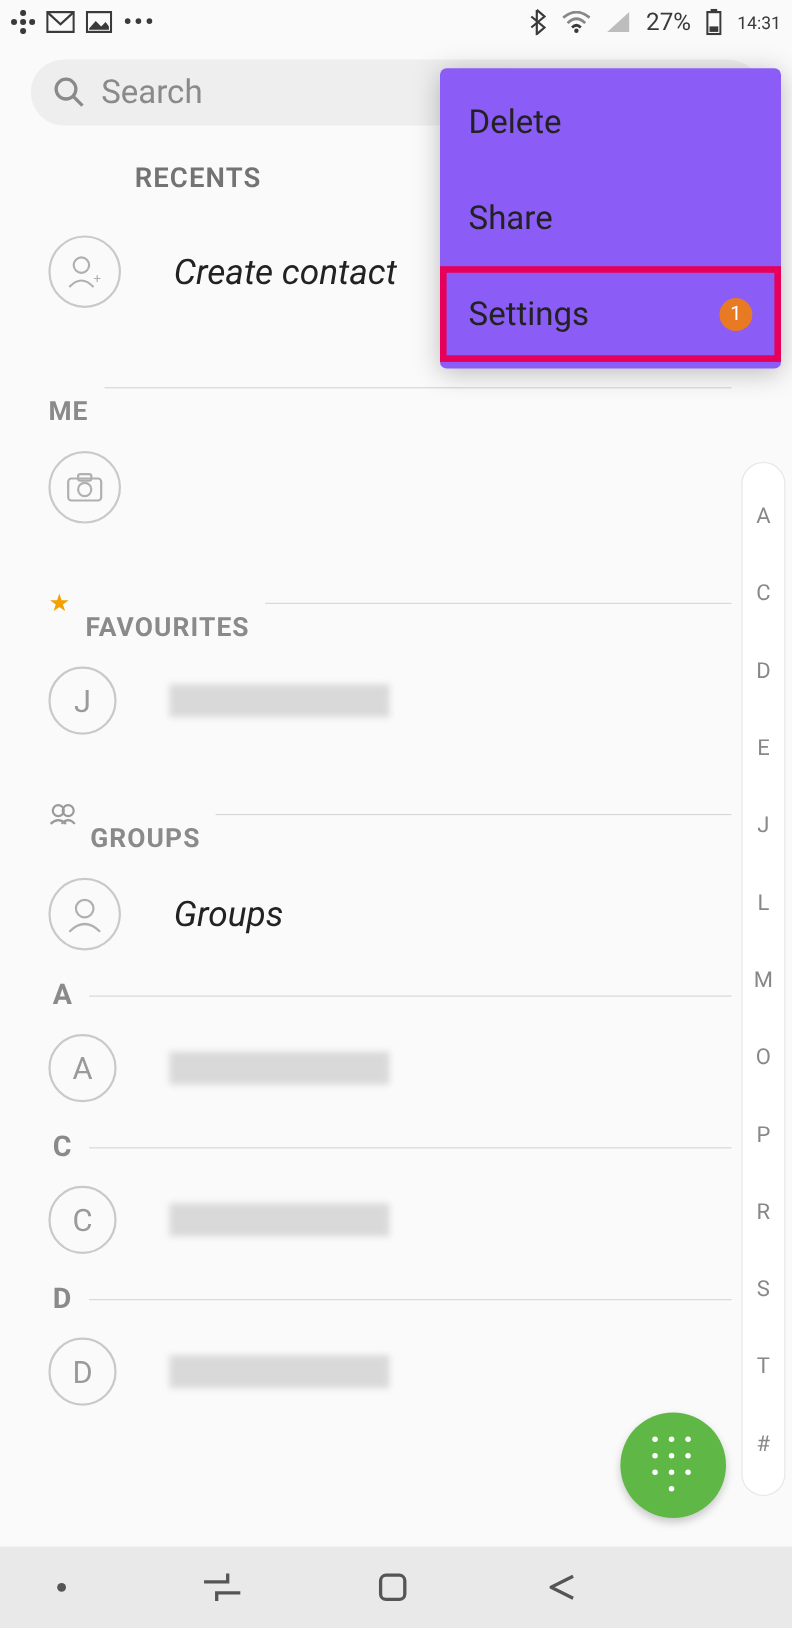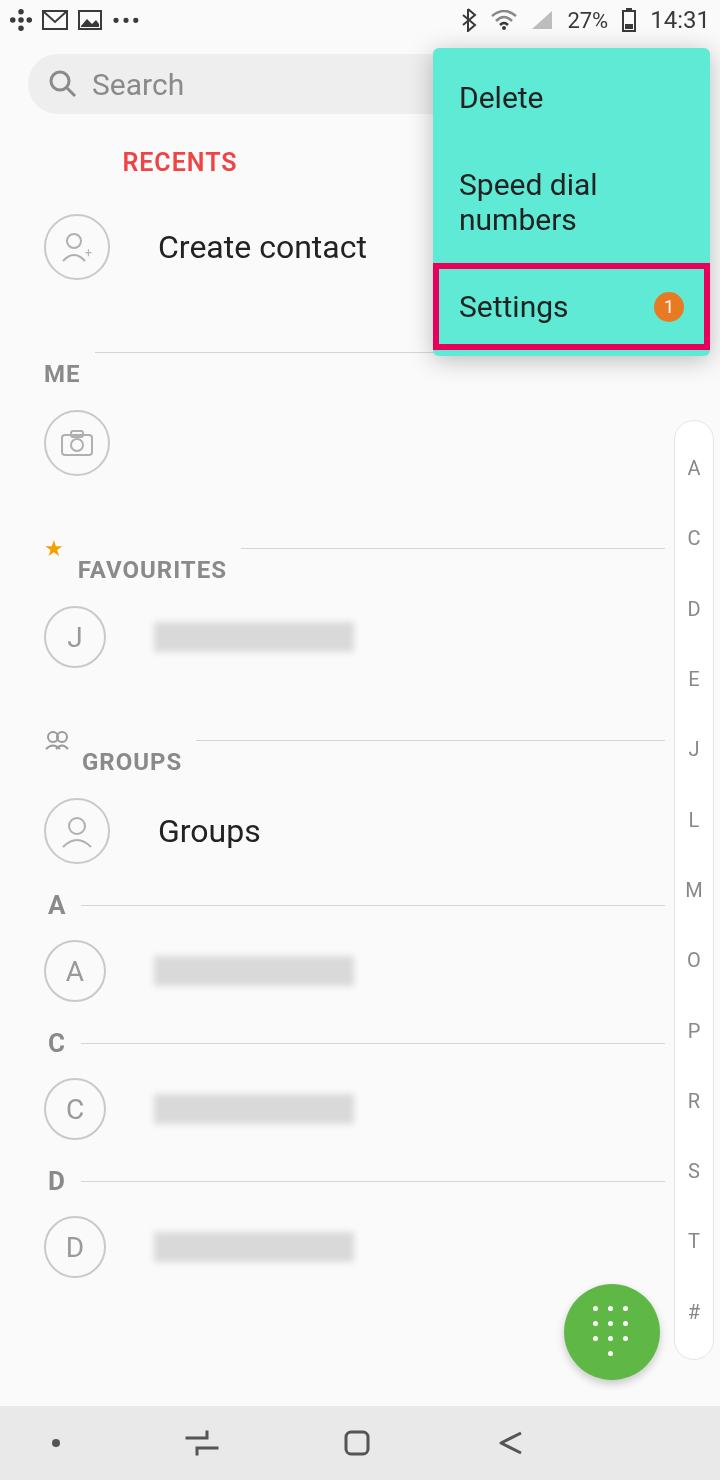--- a/index.html
+++ b/index.html
@@ -3,38 +3,38 @@
 <meta charset="utf-8">
 <style>
 * { margin:0; padding:0; box-sizing:border-box; font-family:-apple-system,Roboto,Arial,sans-serif; }
 body { width:720px; height:1480px; background:#fafafa; position:relative; overflow:hidden; }
 
 
 .status-bar { height:40px; display:flex; align-items:center; justify-content:space-between; padding:0 10px; font-size:22px; color:#3a3a3a; }
 .status-left { display:flex; align-items:center; gap:10px; }
 .status-right { display:flex; align-items:center; gap:14px; }
 .status-right .pct { font-size:22px; }
-.status-right .time { font-size:24px; font-weight:400; }
+.status-right .time { font-size:16px; font-weight:400; }
 
 
 .search-bar { margin:14px 28px 0 28px; height:60px; background:#eeeeee; border-radius:30px; display:flex; align-items:center; padding:0 20px; }
 .search-bar .sicon { width:30px; height:30px; margin-right:14px; color:#8a8a8a; }
 .search-bar .ph { color:#8a8a8a; font-size:30px; }
 
 
 .tabs { display:flex; margin-top:22px; }
-.tab { flex:1; text-align:center; font-size:25px; font-weight:600; letter-spacing:1px; color:#ef4444; padding:12px 0 18px 0; position:relative; }
+.tab { flex:1; text-align:center; font-size:25px; font-weight:600; letter-spacing:1px; color:#737373; padding:12px 0 18px 0; position:relative; }
 .tab.active::after { content:""; position:absolute; left:50%; bottom:0; transform:translateX(-50%); width:200px; height:3px; background:#4caf50; }
 
 
 .content { position:absolute; top:200px; left:0; right:0; bottom:74px; overflow:hidden; }
 .row { display:flex; align-items:center; padding:14px 0 14px 44px; }
 .avatar { width:66px; height:66px; border:2px solid #c9c9c9; border-radius:50%; display:flex; align-items:center; justify-content:center; color:#9a9a9a; font-size:30px; margin-right:48px; flex-shrink:0; }
 .avatar.small { width:62px; height:62px; font-size:28px; }
-.row-label { font-size:32px; color:#222; }
+.row-label { font-size:32px; color:#222;font-style:italic; }
 .row-label.bold { font-weight:700; }
 
 
 .section { display:flex; align-items:center; padding:22px 0 8px 44px; }
 .section .shdr { font-size:24px; font-weight:700; color:#8a8a8a; letter-spacing:1px;margin-top:44px; }
 .section .line { flex:1; height:1px; background:#d5d5d5; margin-left:14px; margin-right:55px; }
 .section .star { color:#f2a100; margin-right:14px; font-size:22px; }
 .section .gicon { margin-right:12px; color:#8a8a8a; }
 
 .letter-hdr { padding:12px 0 6px 48px; display:flex; align-items:center; }
@@ -51,21 +51,21 @@
 
 .fab { position:absolute; right:60px; bottom:100px; width:96px; height:96px; border-radius:50%; background:#5fb845; display:flex; align-items:center; justify-content:center; box-shadow:0 4px 8px rgba(0,0,0,.2); }
 .dialpad { display:grid; grid-template-columns:repeat(3,8px); grid-template-rows:repeat(4,8px); gap:7px; }
 .dialpad i { width:5px; height:5px; background:#fff; border-radius:50%; }
 
 
 .nav { position:absolute; bottom:0; left:0; right:0; height:74px; background:#e9e9e9; display:flex; align-items:center; justify-content:space-around; }
 .nav .dot { width:8px; height:8px; background:#555; border-radius:50%; margin-left:-10px; }
 
 
-.menu { position:absolute; top:48px; right:10px; width:277px; background:#5eead4; border-radius:6px; box-shadow:0 4px 24px rgba(0,0,0,.25); padding:6px 0; z-index:10; }
+.menu { position:absolute; top:62px; right:10px; width:310px; background:#8b5cf6; border-radius:6px; box-shadow:0 4px 24px rgba(0,0,0,.25); padding:6px 0; z-index:10; }
 .menu-item { padding:26px 26px; font-size:30px; color:#222; display:flex; align-items:center; justify-content:space-between; }
 .menu-item .badge { width:30px; height:30px; border-radius:50%; background:#e87a24; color:#fff; font-size:18px; display:flex; align-items:center; justify-content:center; }
 .menu-item.highlight { outline:6px solid #e6005a; outline-offset:-6px;text-align:center; }
 
 svg { display:block; }
 </style>
 </head>
 <body>
 
 <div class="status-bar">
@@ -276,19 +276,19 @@
       </svg>
   </span>
   <span style="width:8px"></span>
 </div>
 
 <div class="menu">
   <div class="menu-item">
       <span>Delete</span>
     </div>
   <div class="menu-item">
-      <span>Speed dial numbers</span>
+      <span>Share</span>
     </div>
   <div class="menu-item highlight">
     <span>Settings</span>
     <span class="badge">1</span>
   </div>
 </div>
 
 </body></html>

